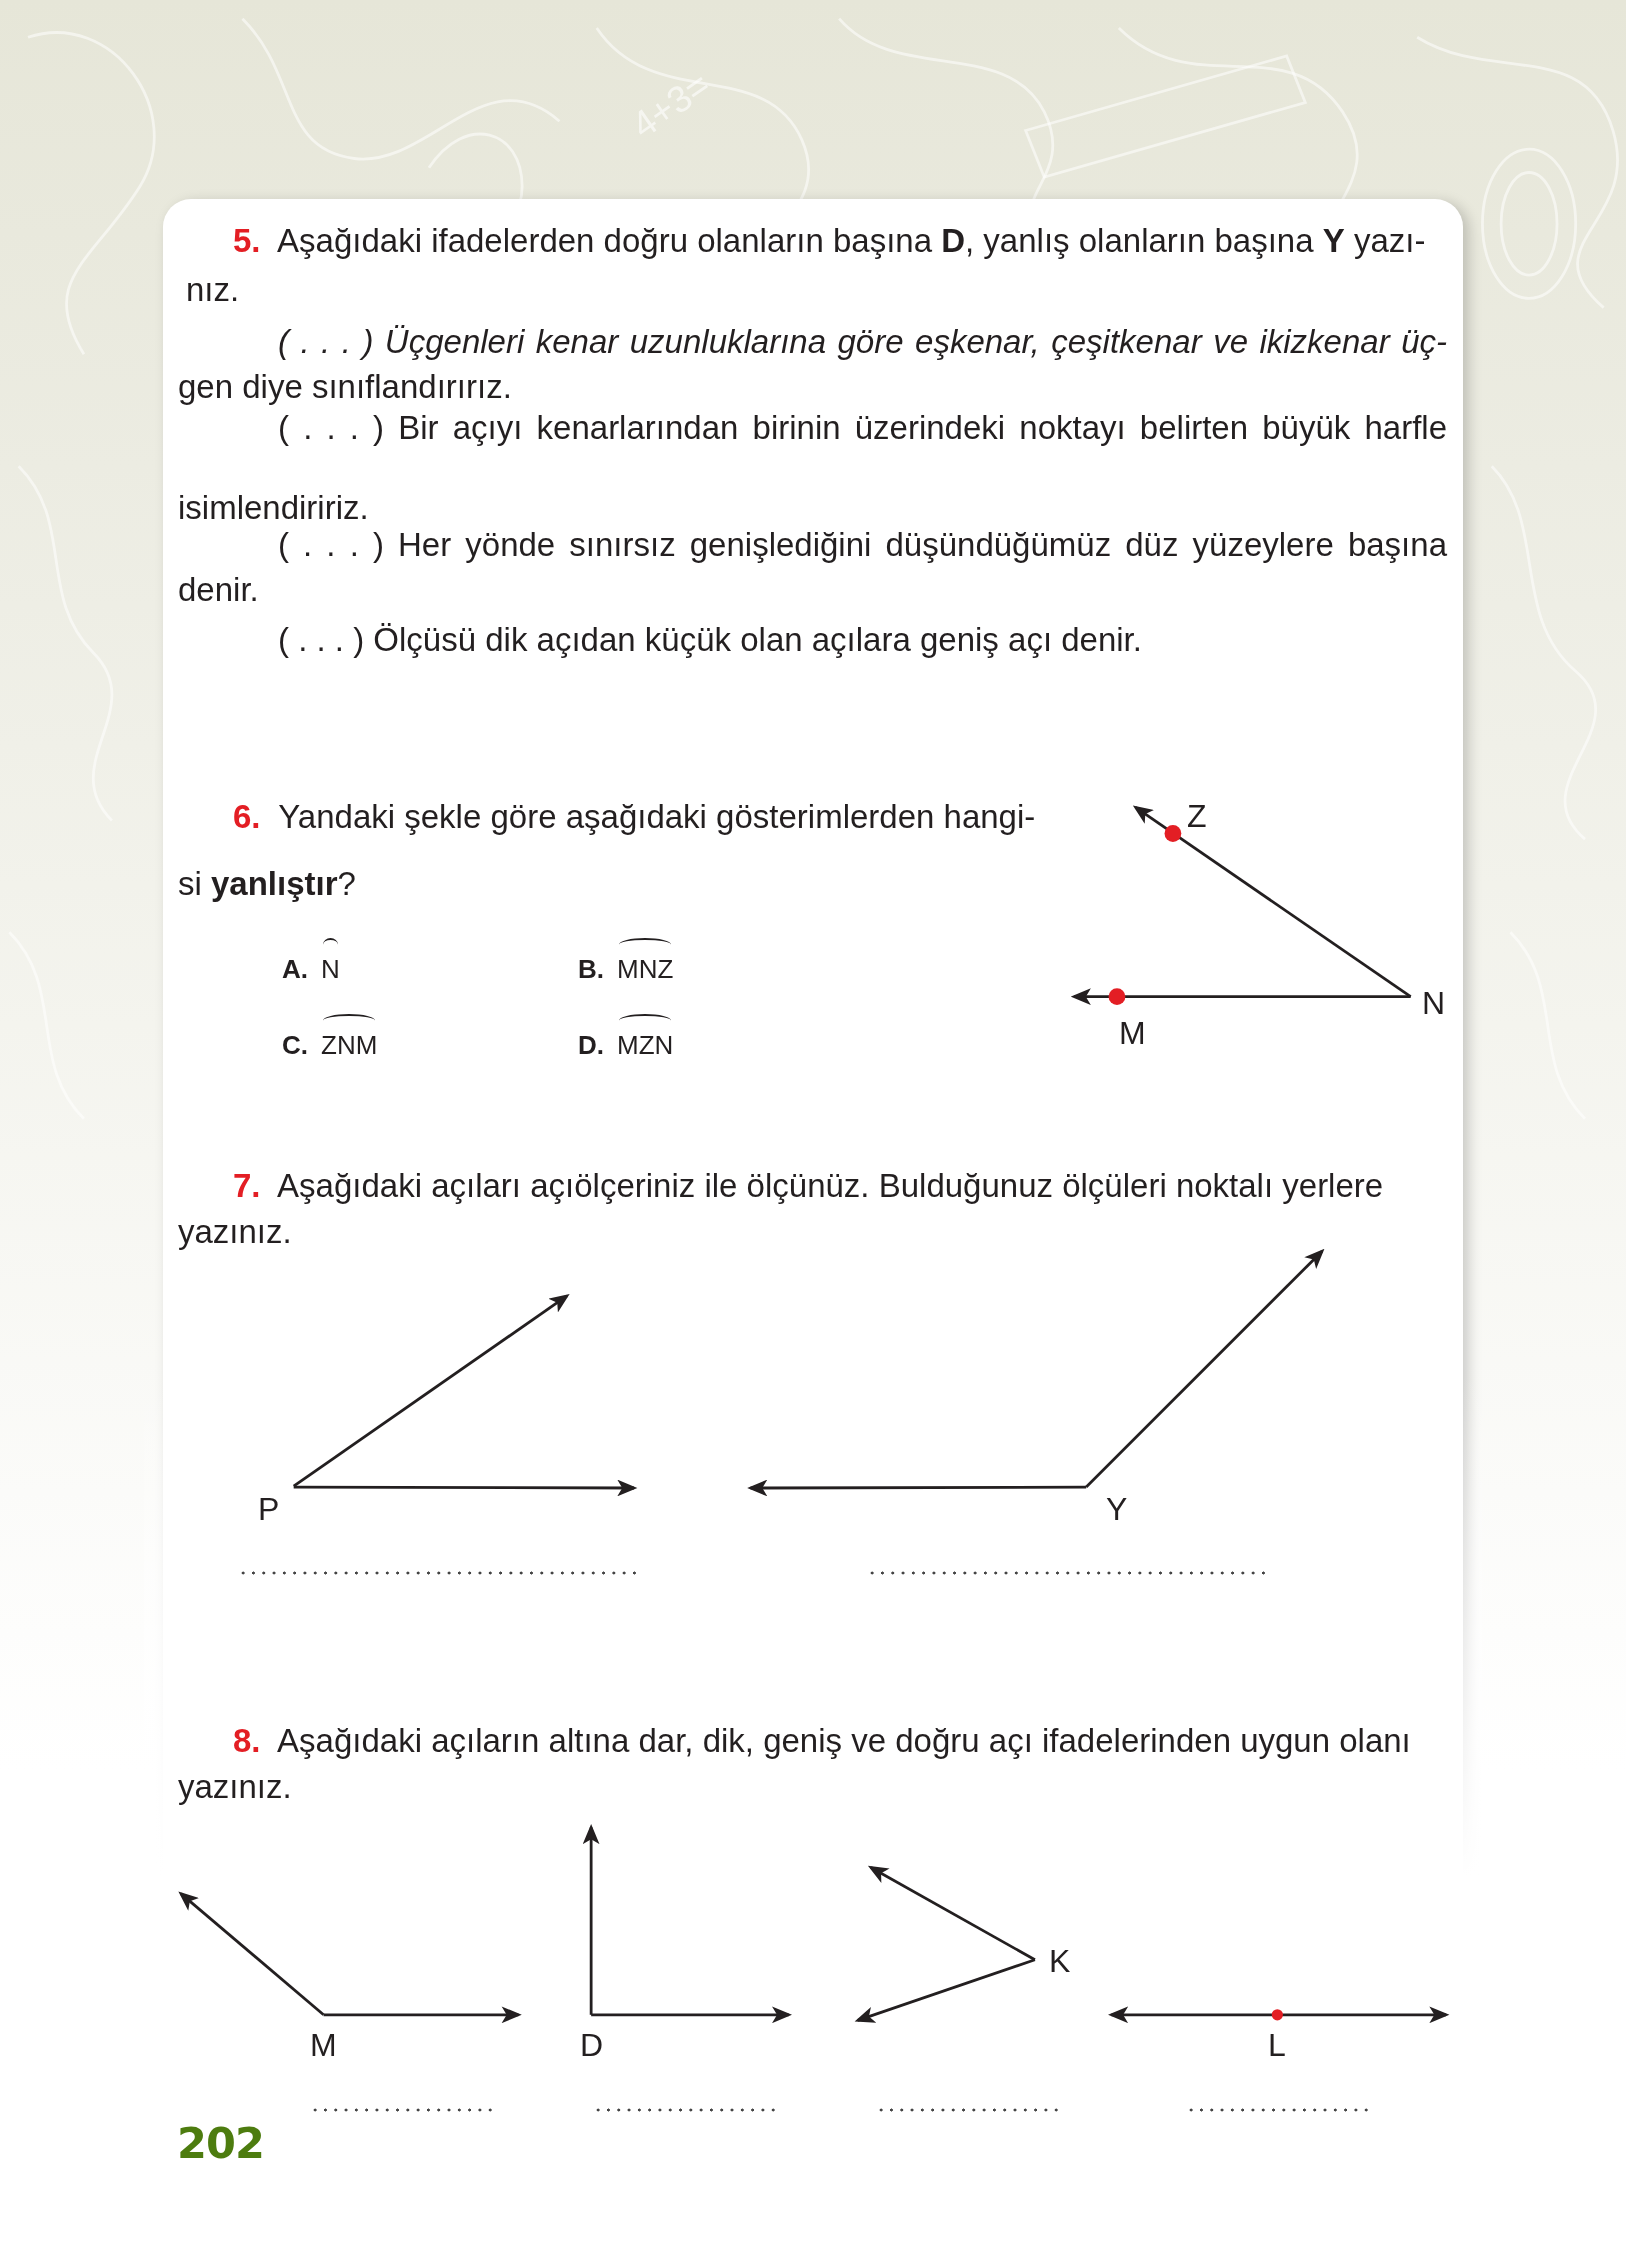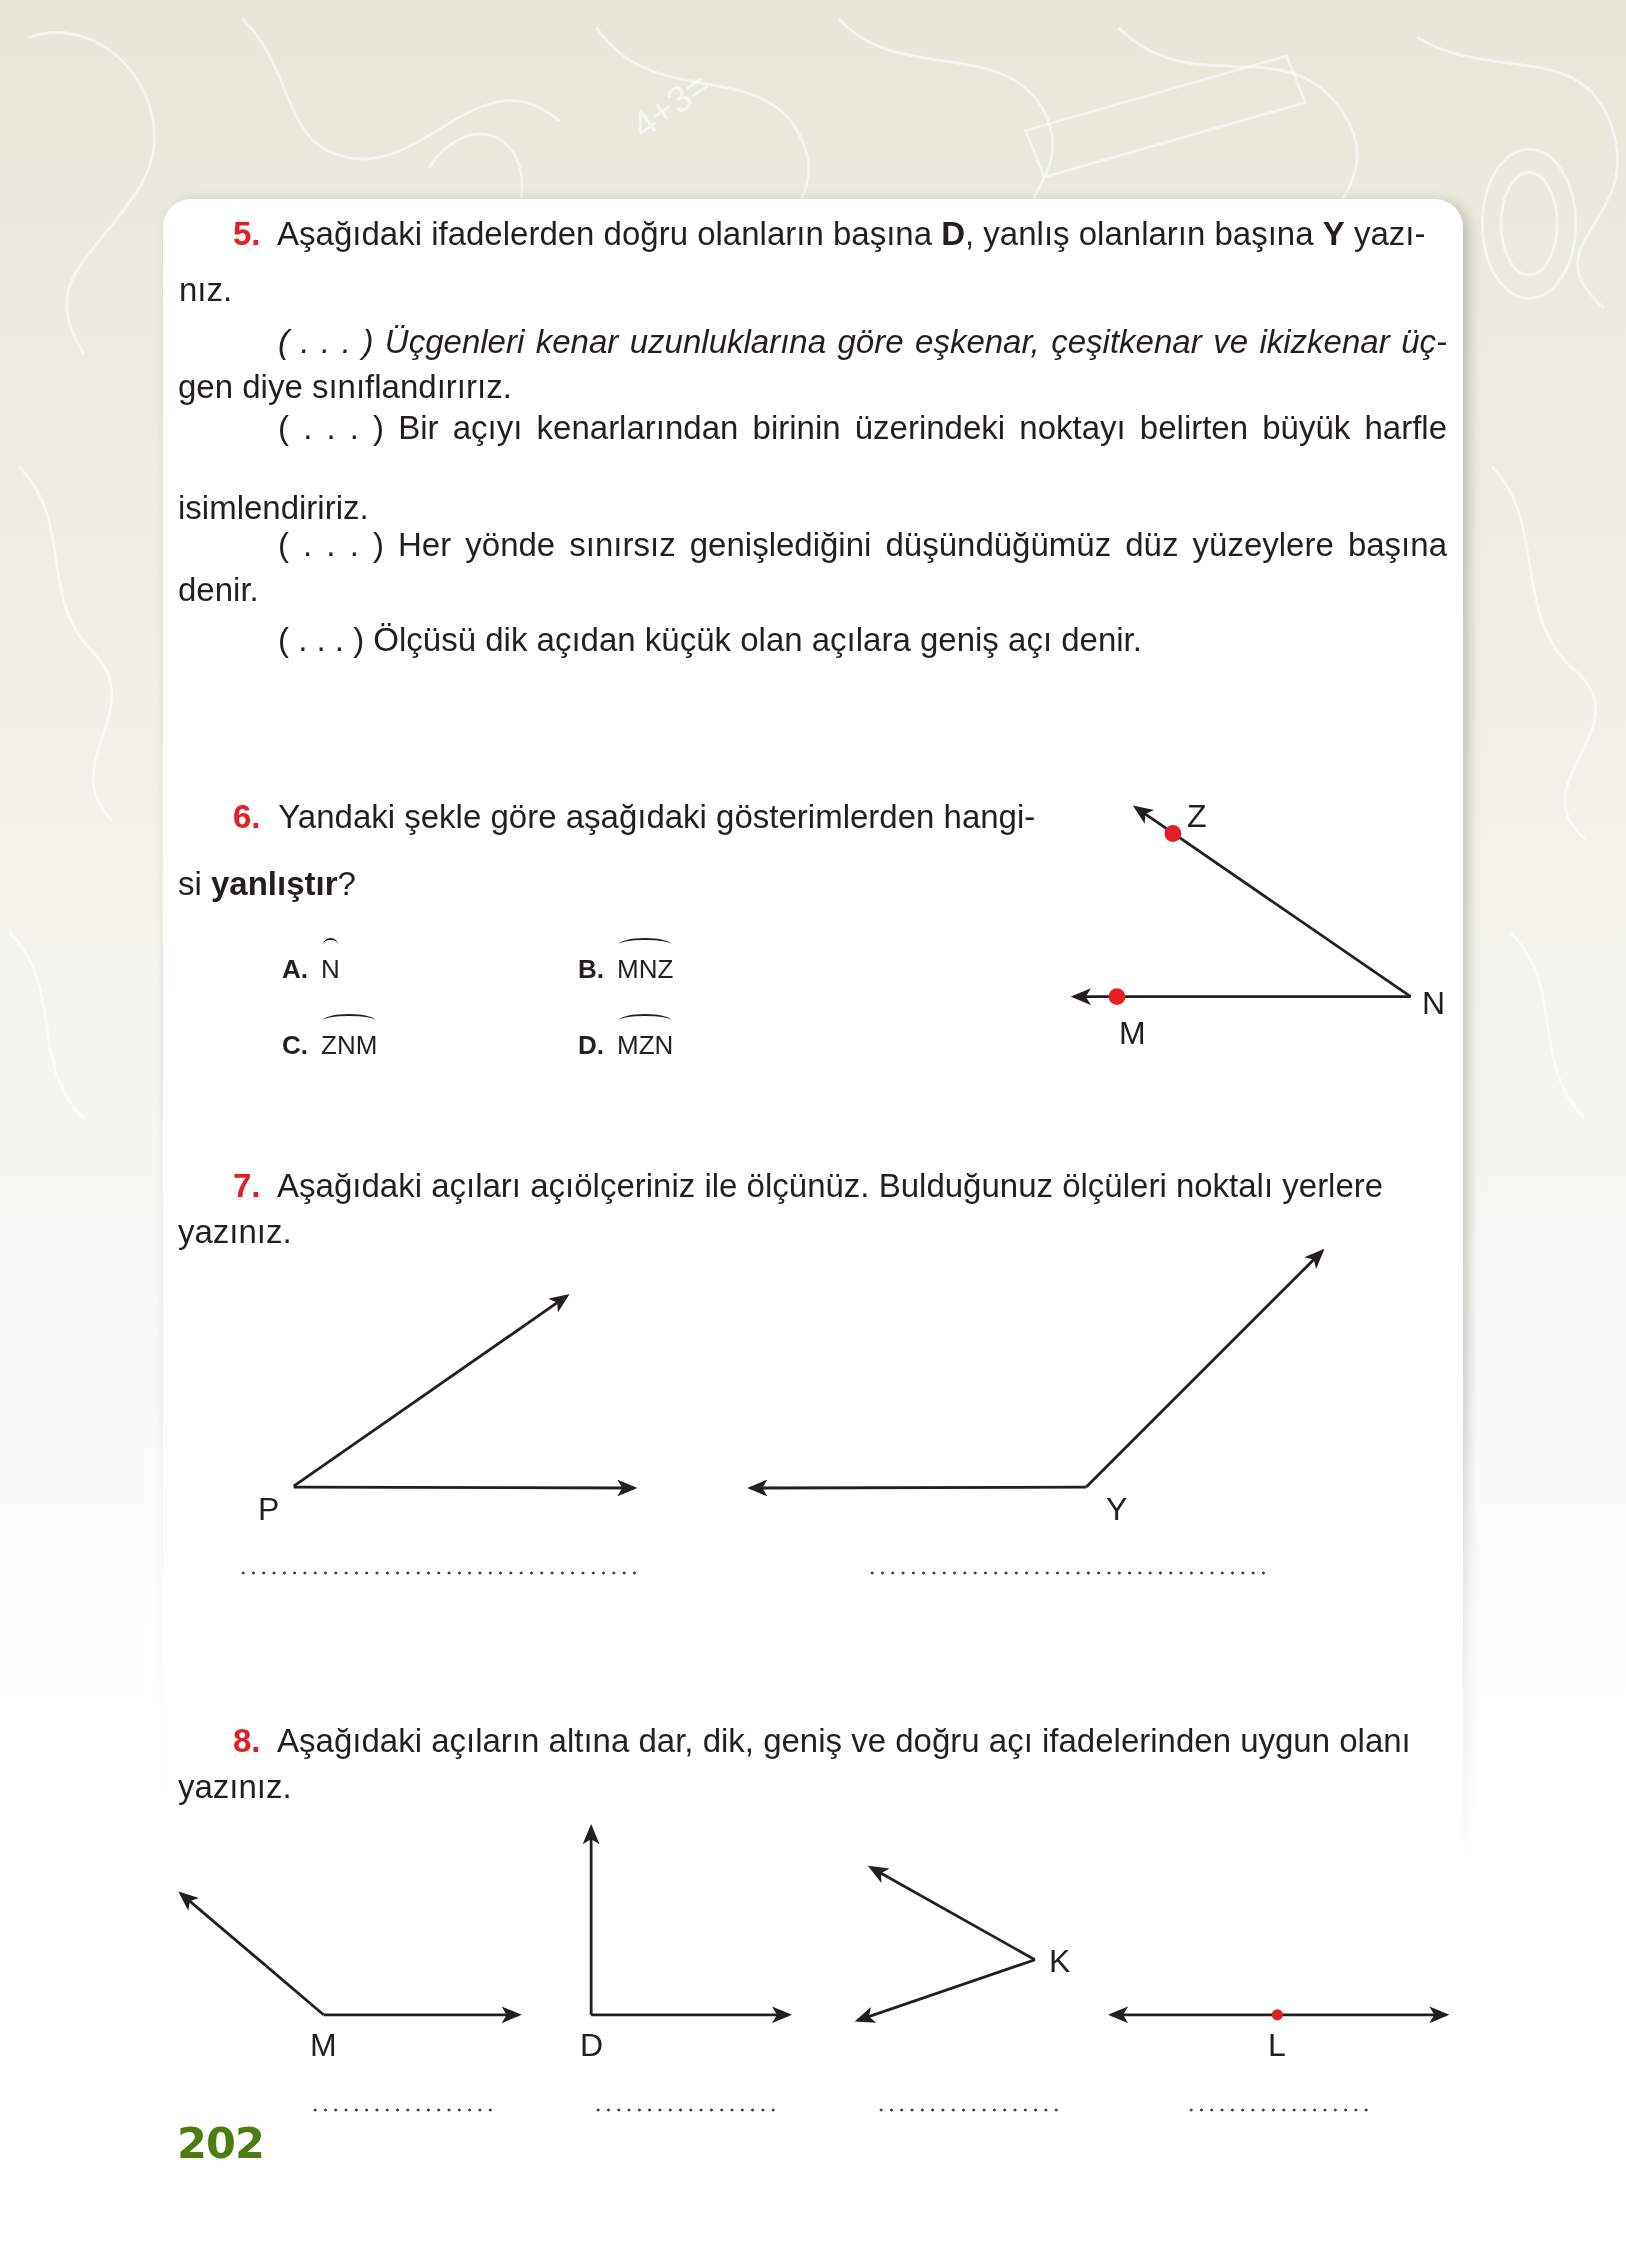--- a/index.html
+++ b/index.html
@@ -55,25 +55,25 @@
     <path d="M20 500 C80 560 40 640 100 700 S60 820 120 880"></path>
     <path d="M1600 500 C1660 560 1620 660 1690 720 S1630 840 1700 900"></path>
     <path d="M10 1000 C70 1060 30 1140 90 1200"></path>
     <path d="M1620 1000 C1680 1060 1640 1140 1700 1200"></path>
   </g>
   <text x="690" y="150" fill="#ffffff" fill-opacity="0.6" font-size="40" font-family="Liberation Sans, sans-serif" transform="rotate(-35 690 150)">4+3=</text>
 </svg>
 
 <div class="card"></div>
 
-<div class="txt" style="left:233px; top:211px;">
+<div class="txt" style="left:233px; top:218px;">
   <span class="qnum">5.</span>&nbsp;
   <span>Aşağıdaki ifadelerden doğru olanların başına </span><b>D</b><span>, yanlış olanların başına </span><b>Y</b><span> yazı-</span>
 </div>
-<div class="txt" style="left:179px; top:267px;">nız.</div>
+<div class="txt" style="left:186px; top:267px;">nız.</div>
 
 <div class="txt just" style="left:278px; top:319px; width:1169px;font-style:italic;">
   <span>( . . . )</span>
   <span>Üçgenleri kenar uzunluklarına göre eşkenar, çeşitkenar ve ikizkenar üç-</span>
 </div>
 <div class="txt" style="left:178px; top:364px;">gen diye sınıflandırırız.</div>
 
 <div class="txt just" style="left:278px; top:405px; width:1169px;">
   <span>( . . . )</span>
   <span>Bir açıyı kenarlarından birinin üzerindeki noktayı belirten büyük harfle</span>

